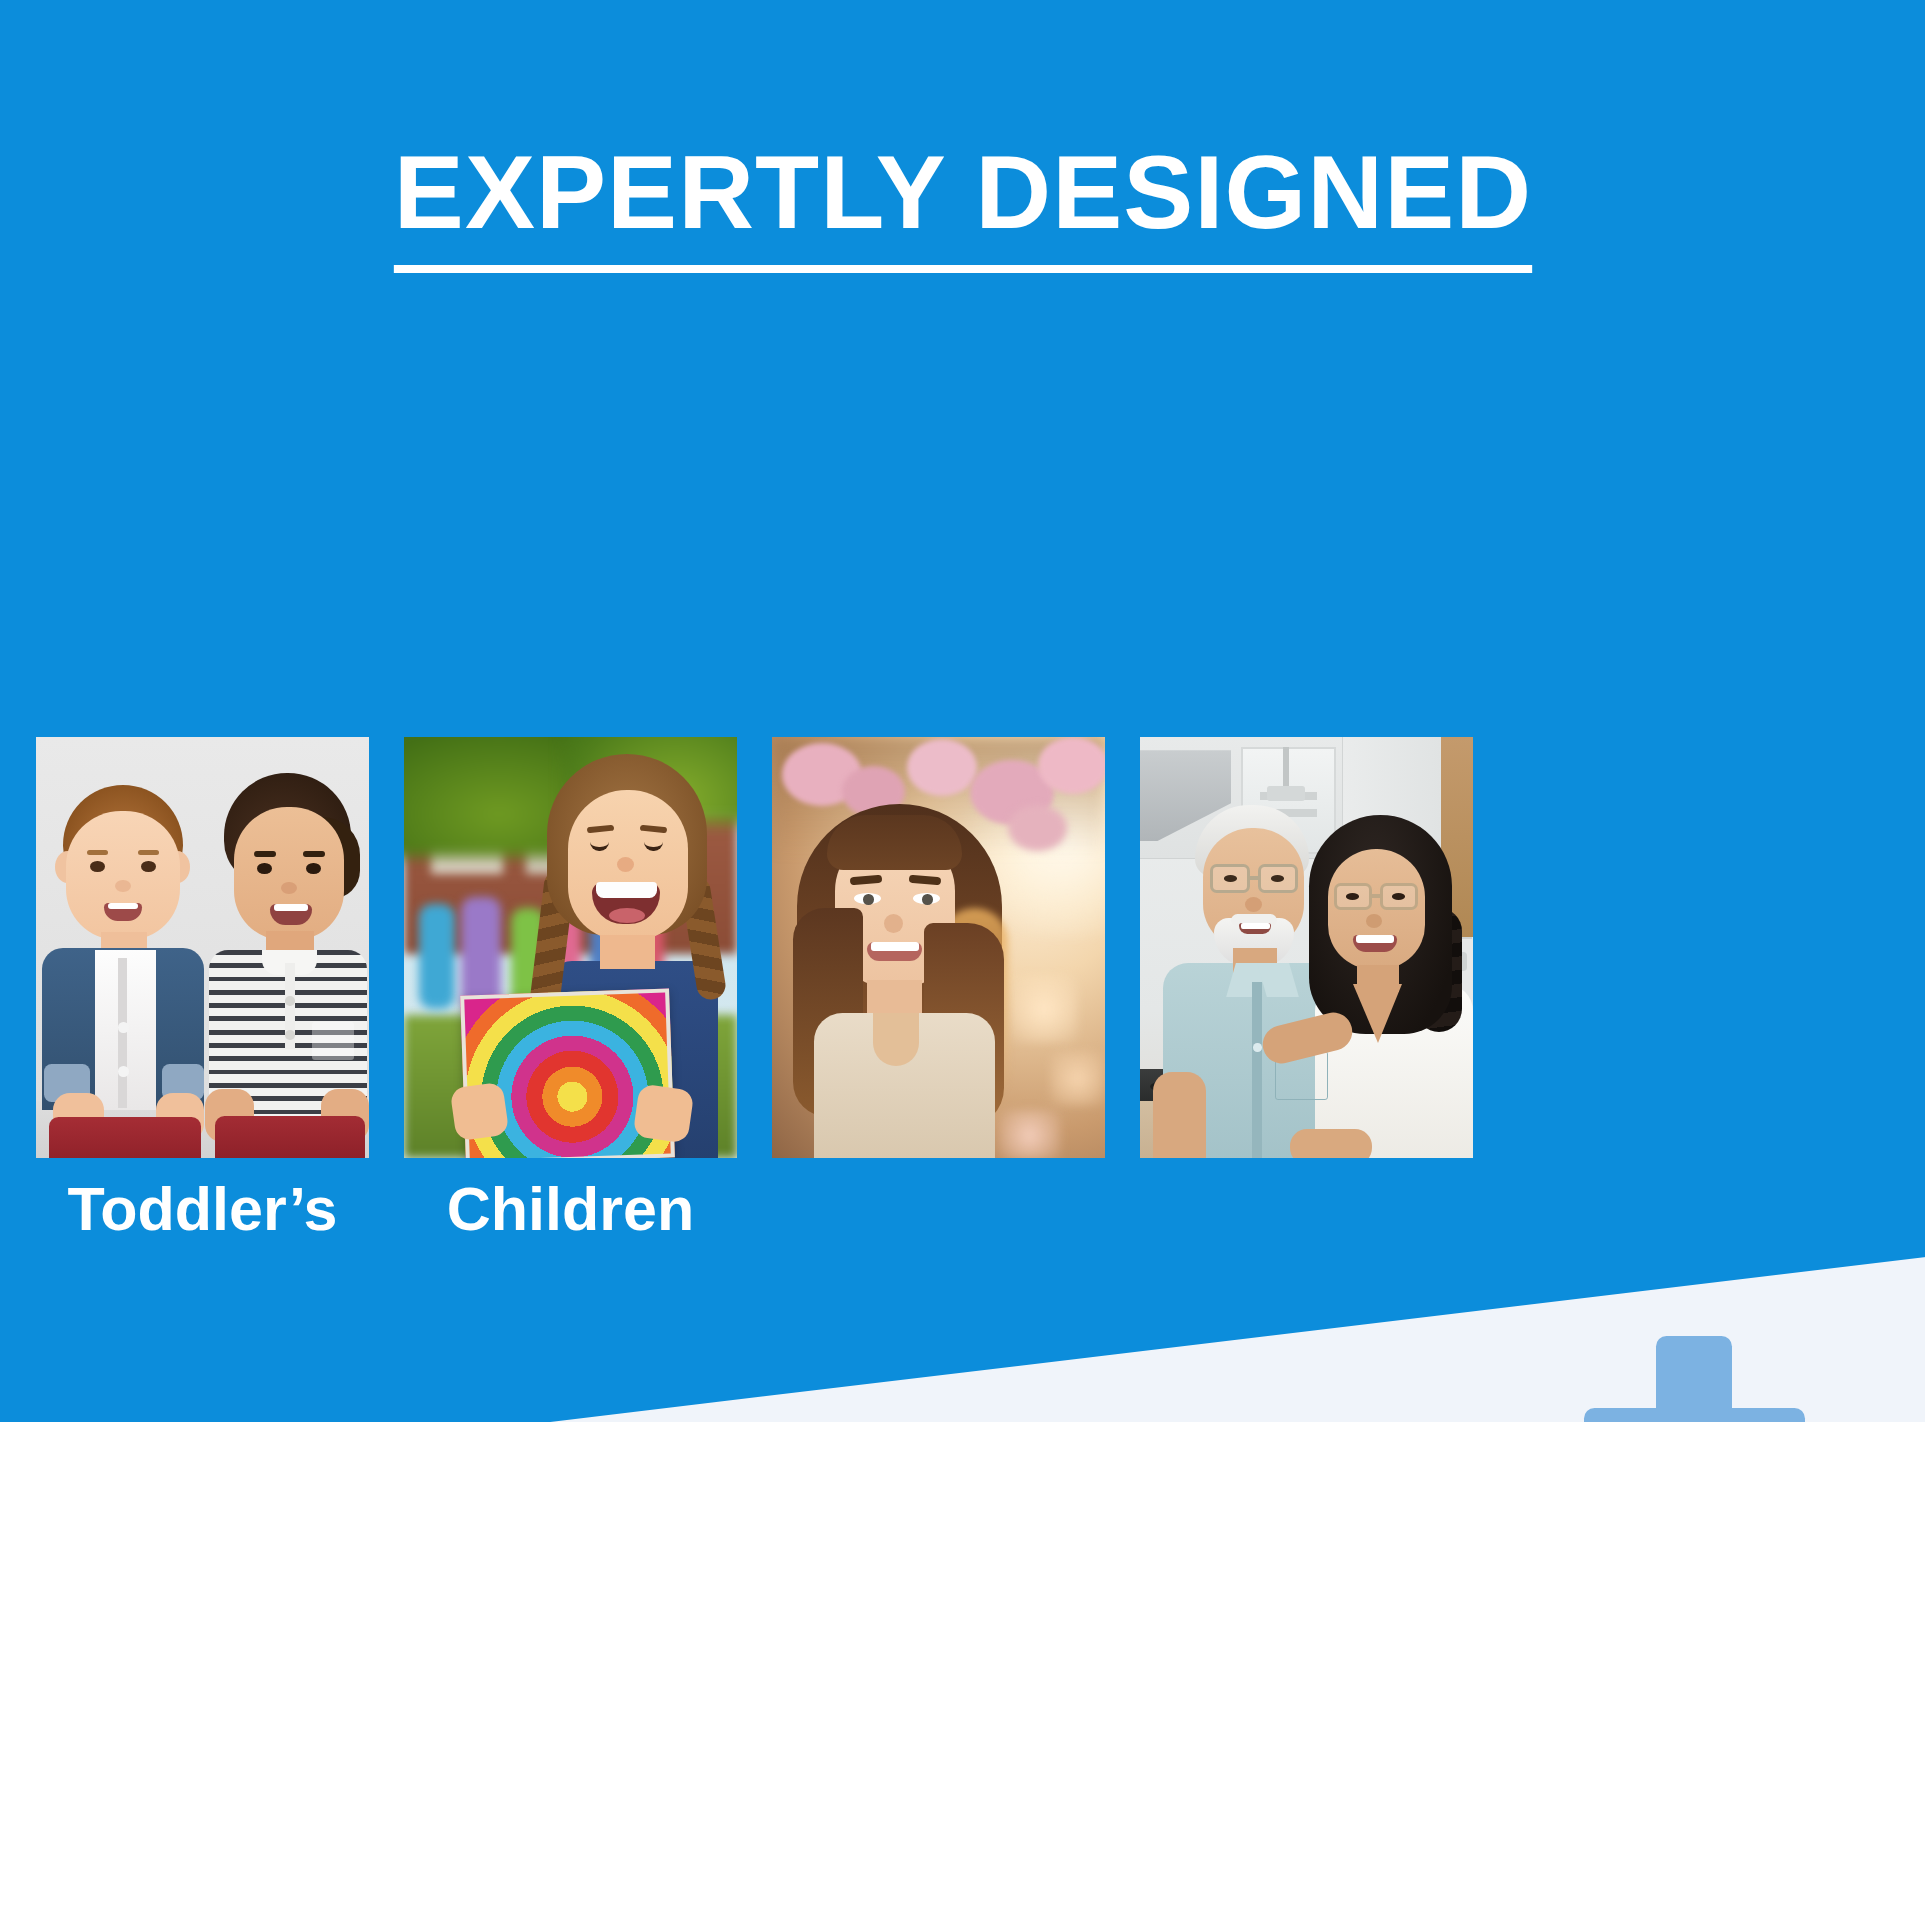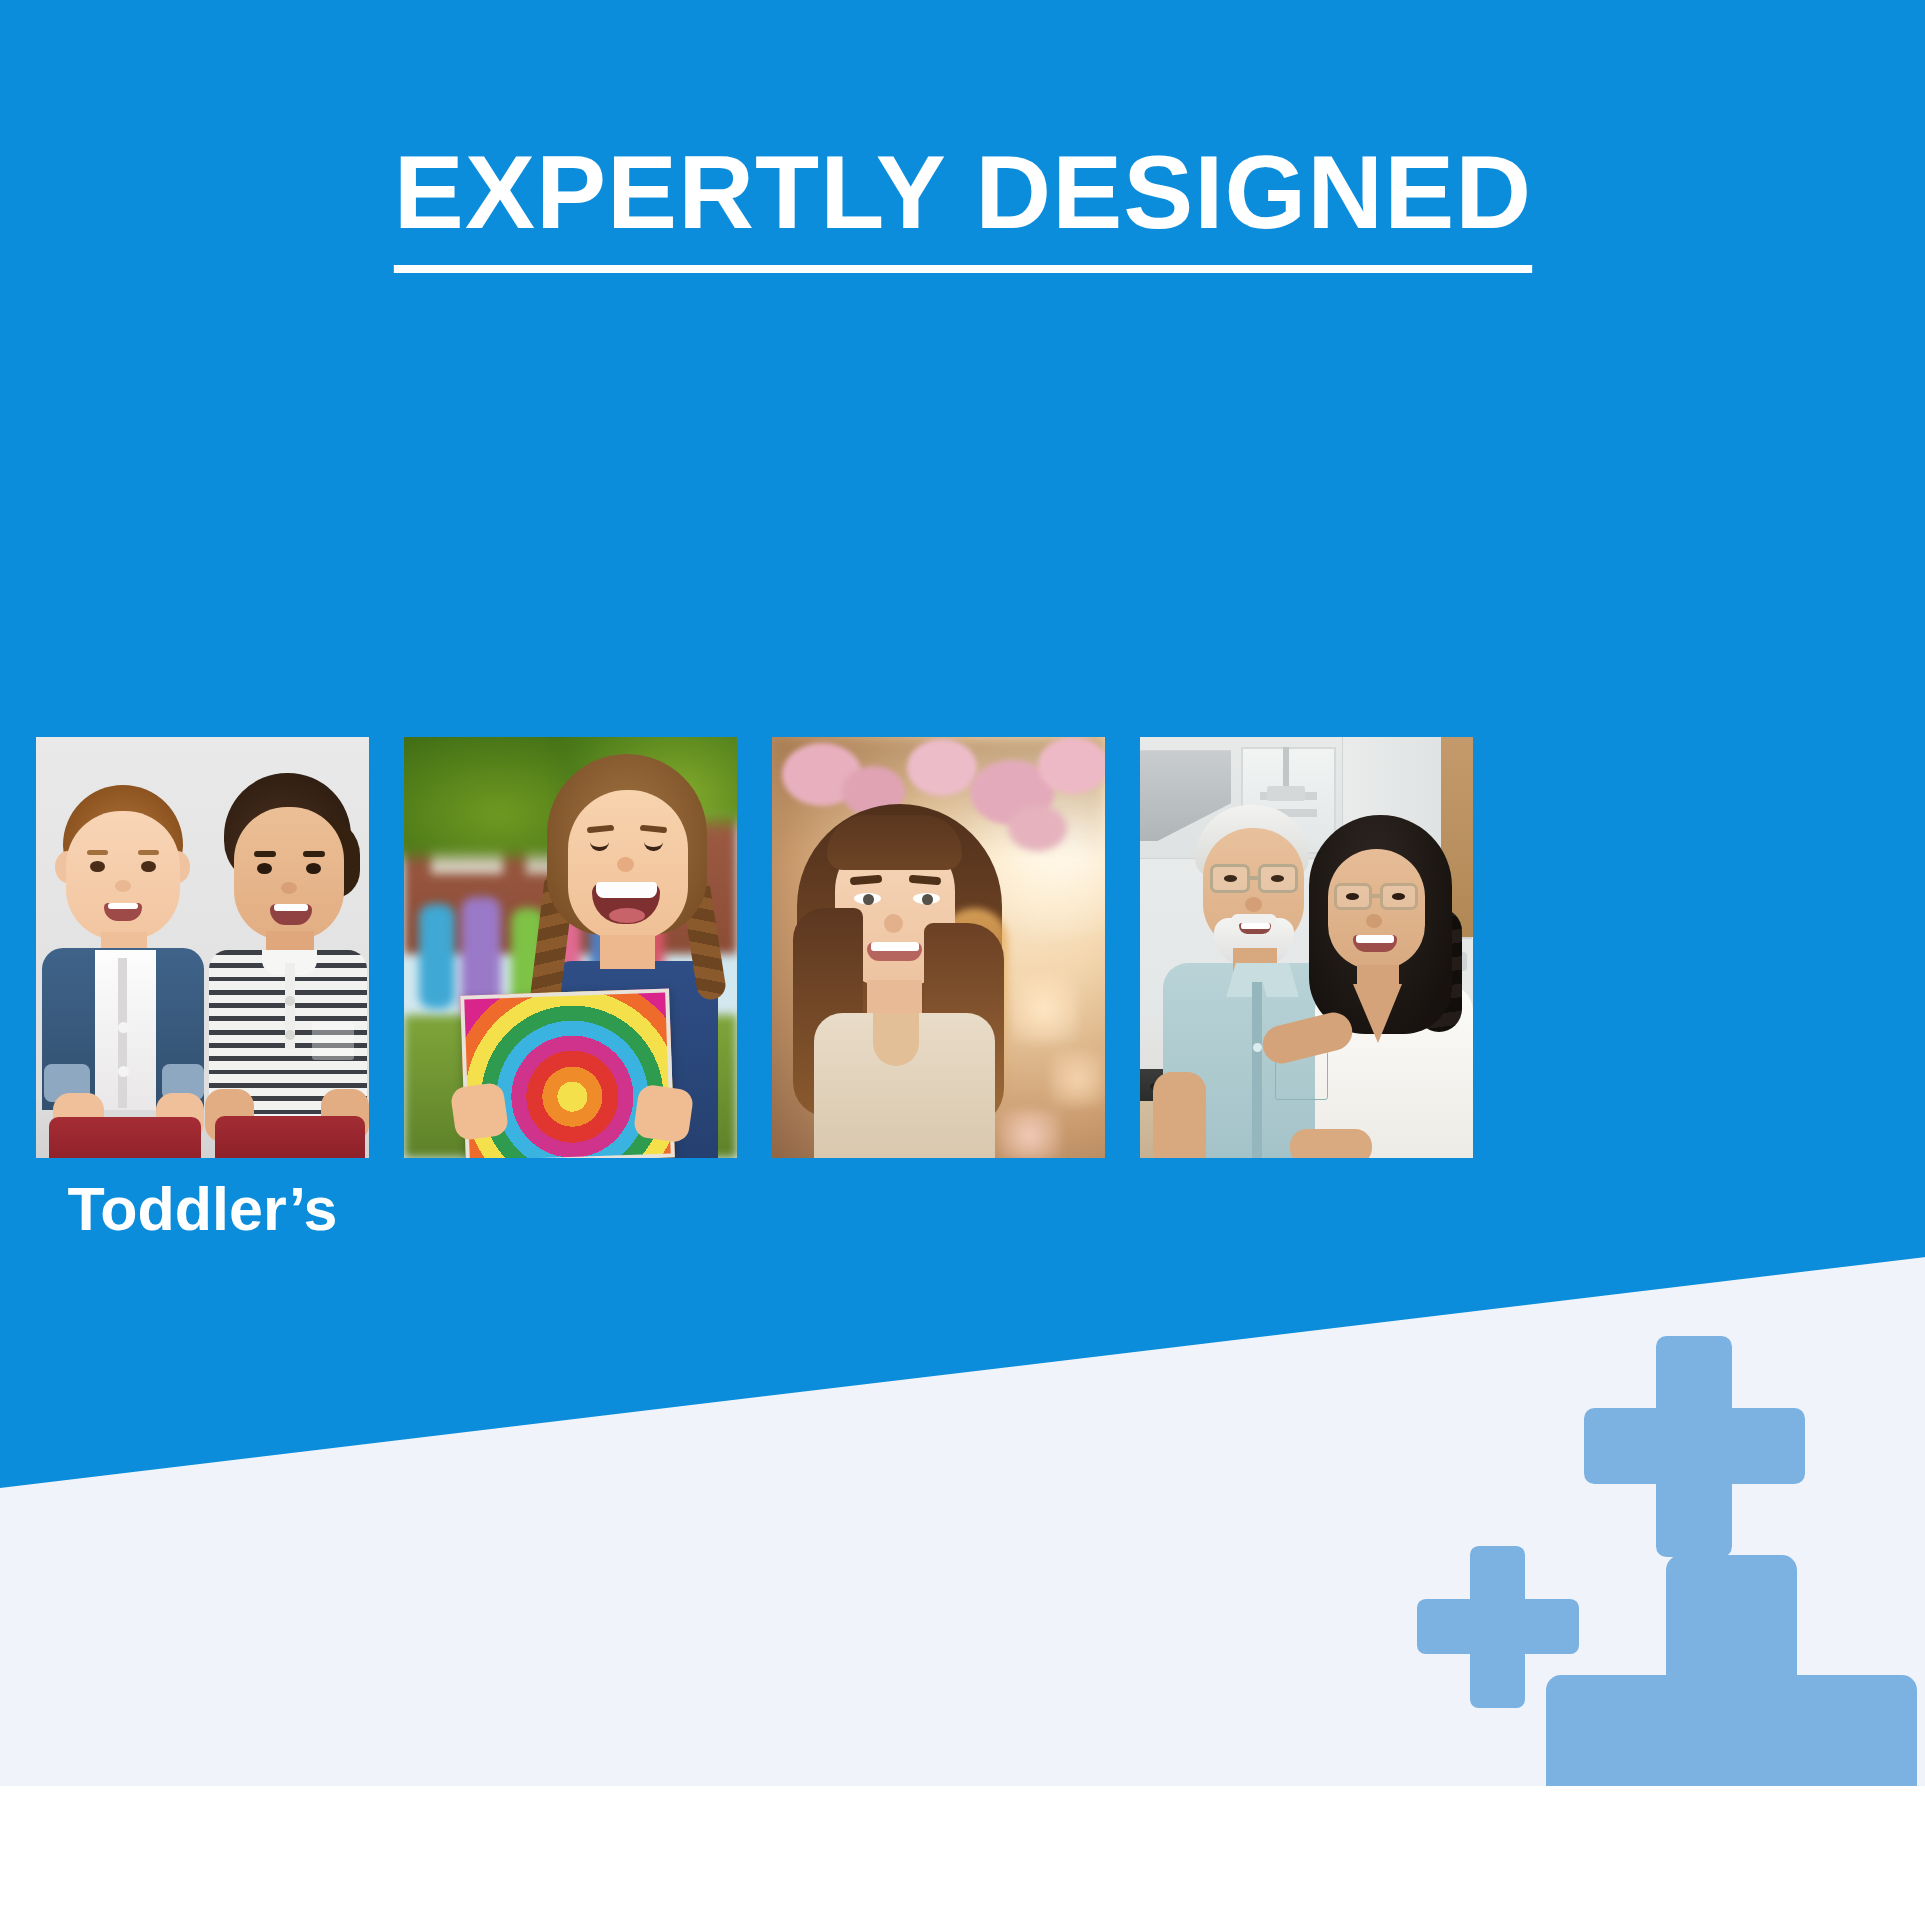--- a/index.html
+++ b/index.html
@@ -5,21 +5,21 @@
   * { margin:0; padding:0; box-sizing:border-box; }
 
   html, body {
     width:1926px; height:1926px;
     overflow:hidden;
     font-family:"Liberation Sans", sans-serif;
   }
 
   #poster {
     position:relative;
-    width:1926px; height:1786px;
+    width:1926px; height:1422px;
     background:#F0F4FA;
     overflow:hidden;
     text-decoration:underline;
   }
 
   
   .blue-panel {
     position:absolute;
     left:0; top:0;
     width:1926px; height:1522px;
@@ -477,20 +477,21 @@
         <div class="p2-nose"></div>
         <div class="p2-mouth"></div>
           <div class="p2-teeth"></div>
           <div class="p2-tongue"></div>
         <div class="p2-neck"></div>
         <div class="p2-art"></div>
           <div class="p2-art-edge"></div>
         <div class="p2-hand-l"></div>
           <div class="p2-hand-r"></div>
       </div>
+      <div class="caption">Children</div>
     </div>
 
     <div class="photo-cell">
       <div class="photo">
         <div class="p3-bg"></div>
           <div class="p3-glow"></div>
         <div class="p3-branch"></div>
         <div class="p3-bl1"></div>
           <div class="p3-bl2"></div>
           <div class="p3-bl3"></div>

